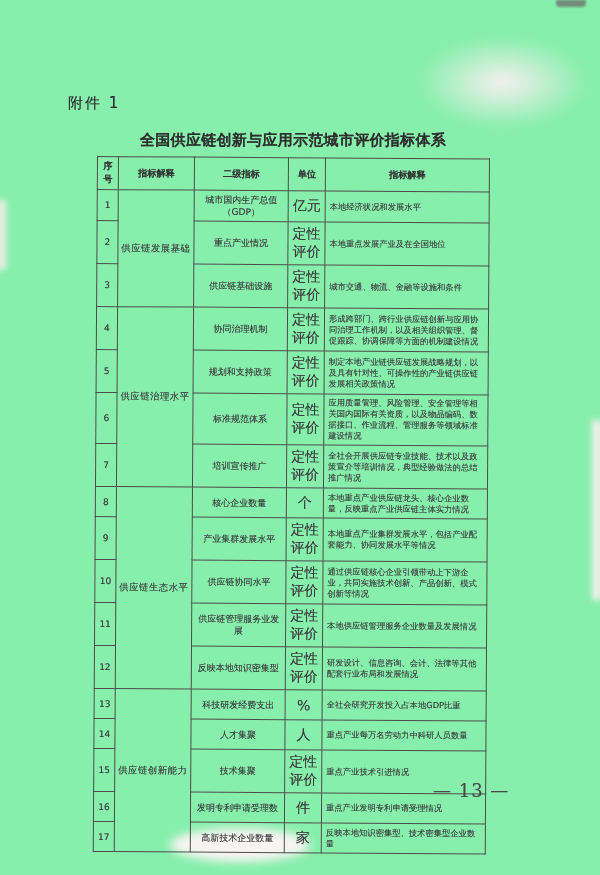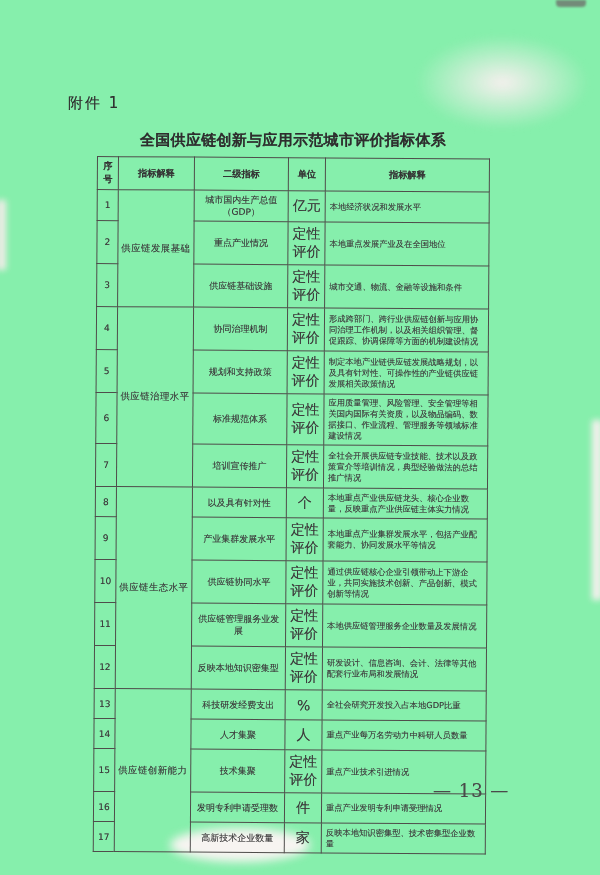--- a/index.html
+++ b/index.html
@@ -144,21 +144,21 @@
           </tr>
           <tr>
             <td class="col-no">7</td>
             <td class="col-ind">培训宣传推广</td>
             <td class="col-unit">定性评价</td>
             <td class="col-exp">全社会开展供应链专业技能、技术以及政策宣介等培训情况，典型经验做法的总结推广情况</td>
           </tr>
           <tr>
             <td class="col-no">8</td>
             <td class="col-group" rowspan="5">供应链生态水平</td>
-            <td class="col-ind">以及具有针对性</td>
+            <td class="col-ind">核心企业数量</td>
             <td class="col-unit">个</td>
             <td class="col-exp">本地重点产业供应链龙头、核心企业数量，反映重点产业供应链主体实力情况</td>
           </tr>
           <tr>
             <td class="col-no">9</td>
             <td class="col-ind">产业集群发展水平</td>
             <td class="col-unit">定性评价</td>
             <td class="col-exp">本地重点产业集群发展水平，包括产业配套能力、协同发展水平等情况</td>
           </tr>
           <tr>

